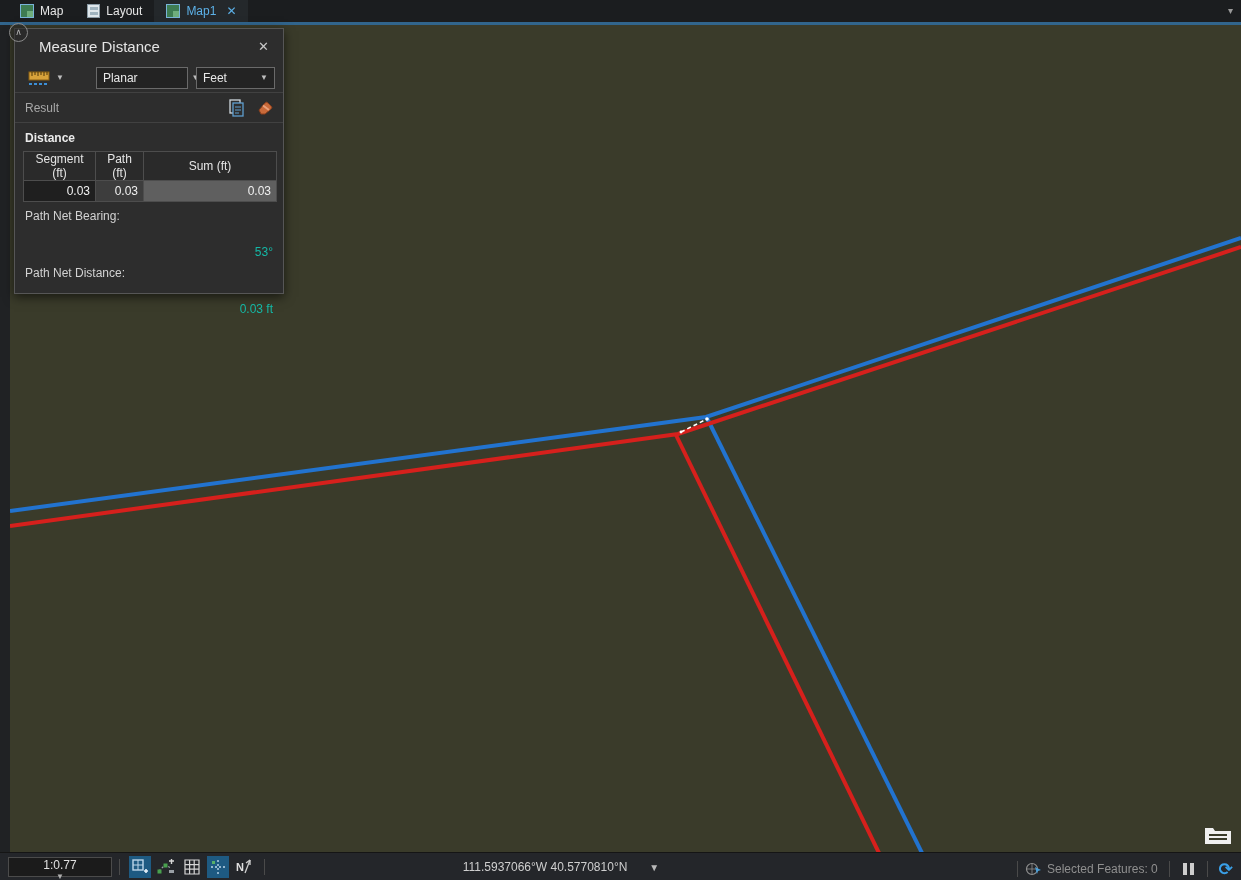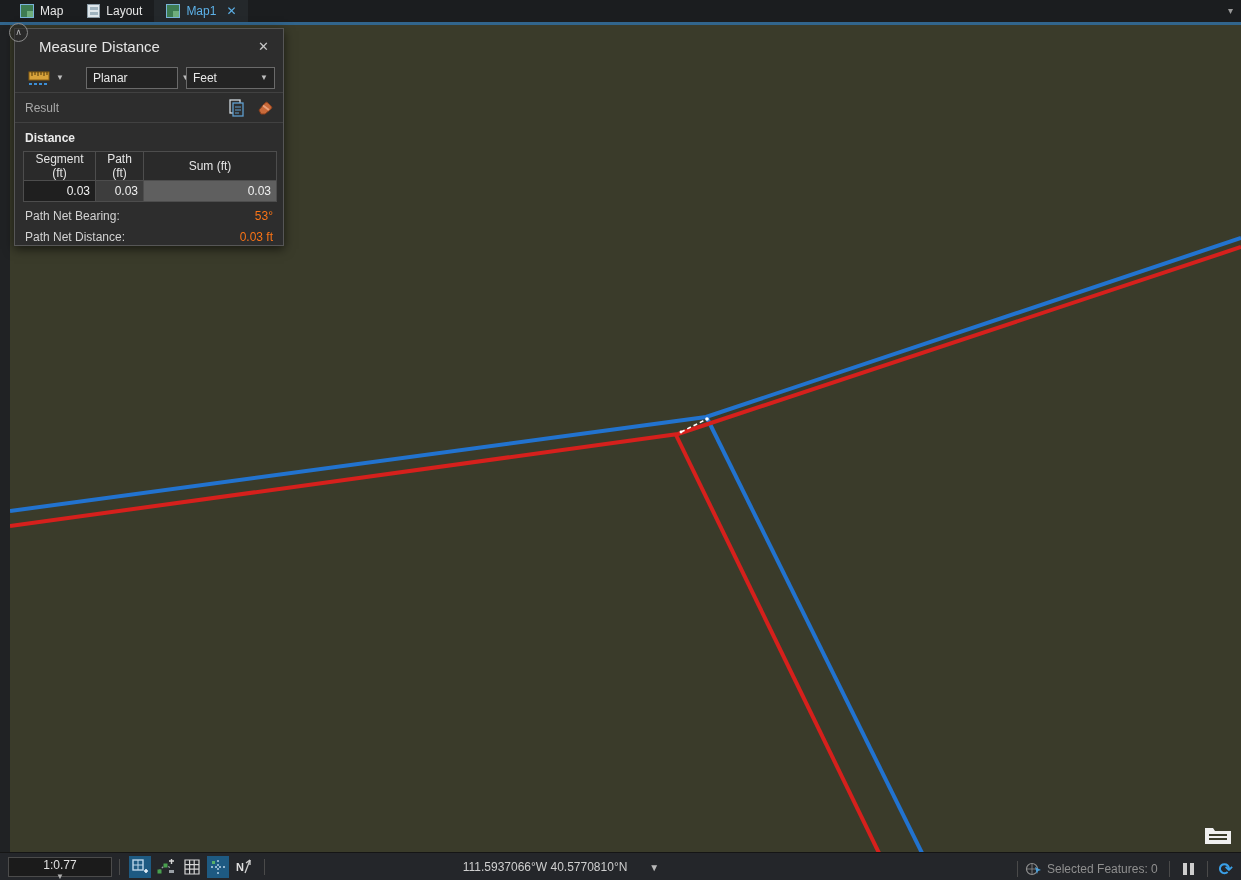--- a/index.html
+++ b/index.html
@@ -34,52 +34,52 @@
          background:#3a3b2a; overflow:hidden; }
   .map svg { position:absolute; left:0; top:0; }
 
   .collapse-btn { position:absolute; left:9px; top:23px; width:19px; height:19px;
                   border:1px solid #8a8a8a; border-radius:50%; background:rgba(40,40,40,.55);
                   color:#b5b5b5; font-size:9px; line-height:17px; text-align:center; z-index:30; }
 
   .table-float-icon { position:absolute; left:1204px; top:824px; width:28px; height:21px; z-index:5; }
 
   
-  .dialog { position:absolute; left:14px; top:28px; width:270px; height:218px;
+  .dialog { position:absolute; left:14px; top:28px; width:270px; height:266px;
             background:#2d2d2d; border:1px solid #565656; box-shadow:0 3px 10px rgba(0,0,0,.6);
             z-index:20; color:#d8d8d8; font-size:12px; }
   .dlg-title { height:34px; display:flex; align-items:center; padding:0 10px 0 24px; }
   .dlg-title .t { flex:1; font-size:15px; color:#e4e4e4; }
   .dlg-title .x { color:#c8c8c8; font-size:13px; padding:2px 4px; }
   .dlg-toolbar { height:30px; display:flex; align-items:center; gap:4px; padding:0 8px;
                  border-bottom:1px solid #414141; }
   .tool-btn { display:flex; align-items:center; gap:5px; padding:2px 4px; }
   .tool-caret { color:#bdbdbd; font-size:8px; }
   .dlg-select { height:22px; background:#232323; border:1px solid #6a6a6a; color:#e8e8e8;
                 display:flex; align-items:center; padding:0 6px; position:relative; }
   .dlg-select .lbl { flex:1; }
   .dlg-select .car { color:#bdbdbd; font-size:8px; margin-left:6px; }
-  .sel-planar { width:92px; margin-left:14px;gap:48px; }
+  .sel-planar { width:92px; margin-left:24px;gap:48px; }
   .sel-feet   { width:90px; margin-left:4px; }
   .dlg-result { height:30px; display:flex; align-items:center; padding:0 10px;
                 border-bottom:1px solid #414141; }
   .dlg-result .lbl { flex:1; color:#a8a8a8; }
   .dlg-result svg { margin-left:8px; }
   .dlg-dist-label { padding:8px 10px 4px; font-weight:bold; color:#eaeaea; }
   .mtable { margin:2px 8px 0; width:254px; border-collapse:collapse; font-size:12px; }
   .mtable th { background:#2a2a2a; border:1px solid #4d4d4d; color:#e5e5e5;
                font-weight:normal; height:21px; text-align:center; padding:0 4px; }
   .mtable td { border:1px solid #4d4d4d; height:21px; text-align:right; padding:0 5px;
                color:#f0f0f0; }
   .mtable td.c0 { background:#1f1f1f; width:72px; }
   .mtable td.c1 { background:#3d3d3d; width:48px; }
   .mtable td.c2 { background:#5f5f5f; }
   .dlg-row { display:flex; padding:7px 10px 0; }
   .dlg-row .l { flex:1; color:#d2d2d2; }
-  .dlg-row .v { color:#f97316; }
+  .dlg-row .v { color:#14b8a6;margin-top:36px; }
 
   
   .statusbar { position:absolute; left:0; top:852px; width:1241px; height:28px;
                background:#24262a; border-top:1px solid #151515; display:flex;
                align-items:center; color:#c8c8c8; font-size:12px; }
   .scalebox { width:104px; height:20px; margin-left:8px; background:#1b1b1b;
               border:1px solid #4b4b4b; display:flex; align-items:center; padding:0 6px;flex-direction:column; }
   .scalebox .lbl { flex:1; color:#e0e0e0; }
   .scalebox .car { color:#b0b0b0; font-size:8px; }
   .sep { width:1px; height:16px; background:#4a4a4a; margin:0 7px; }

